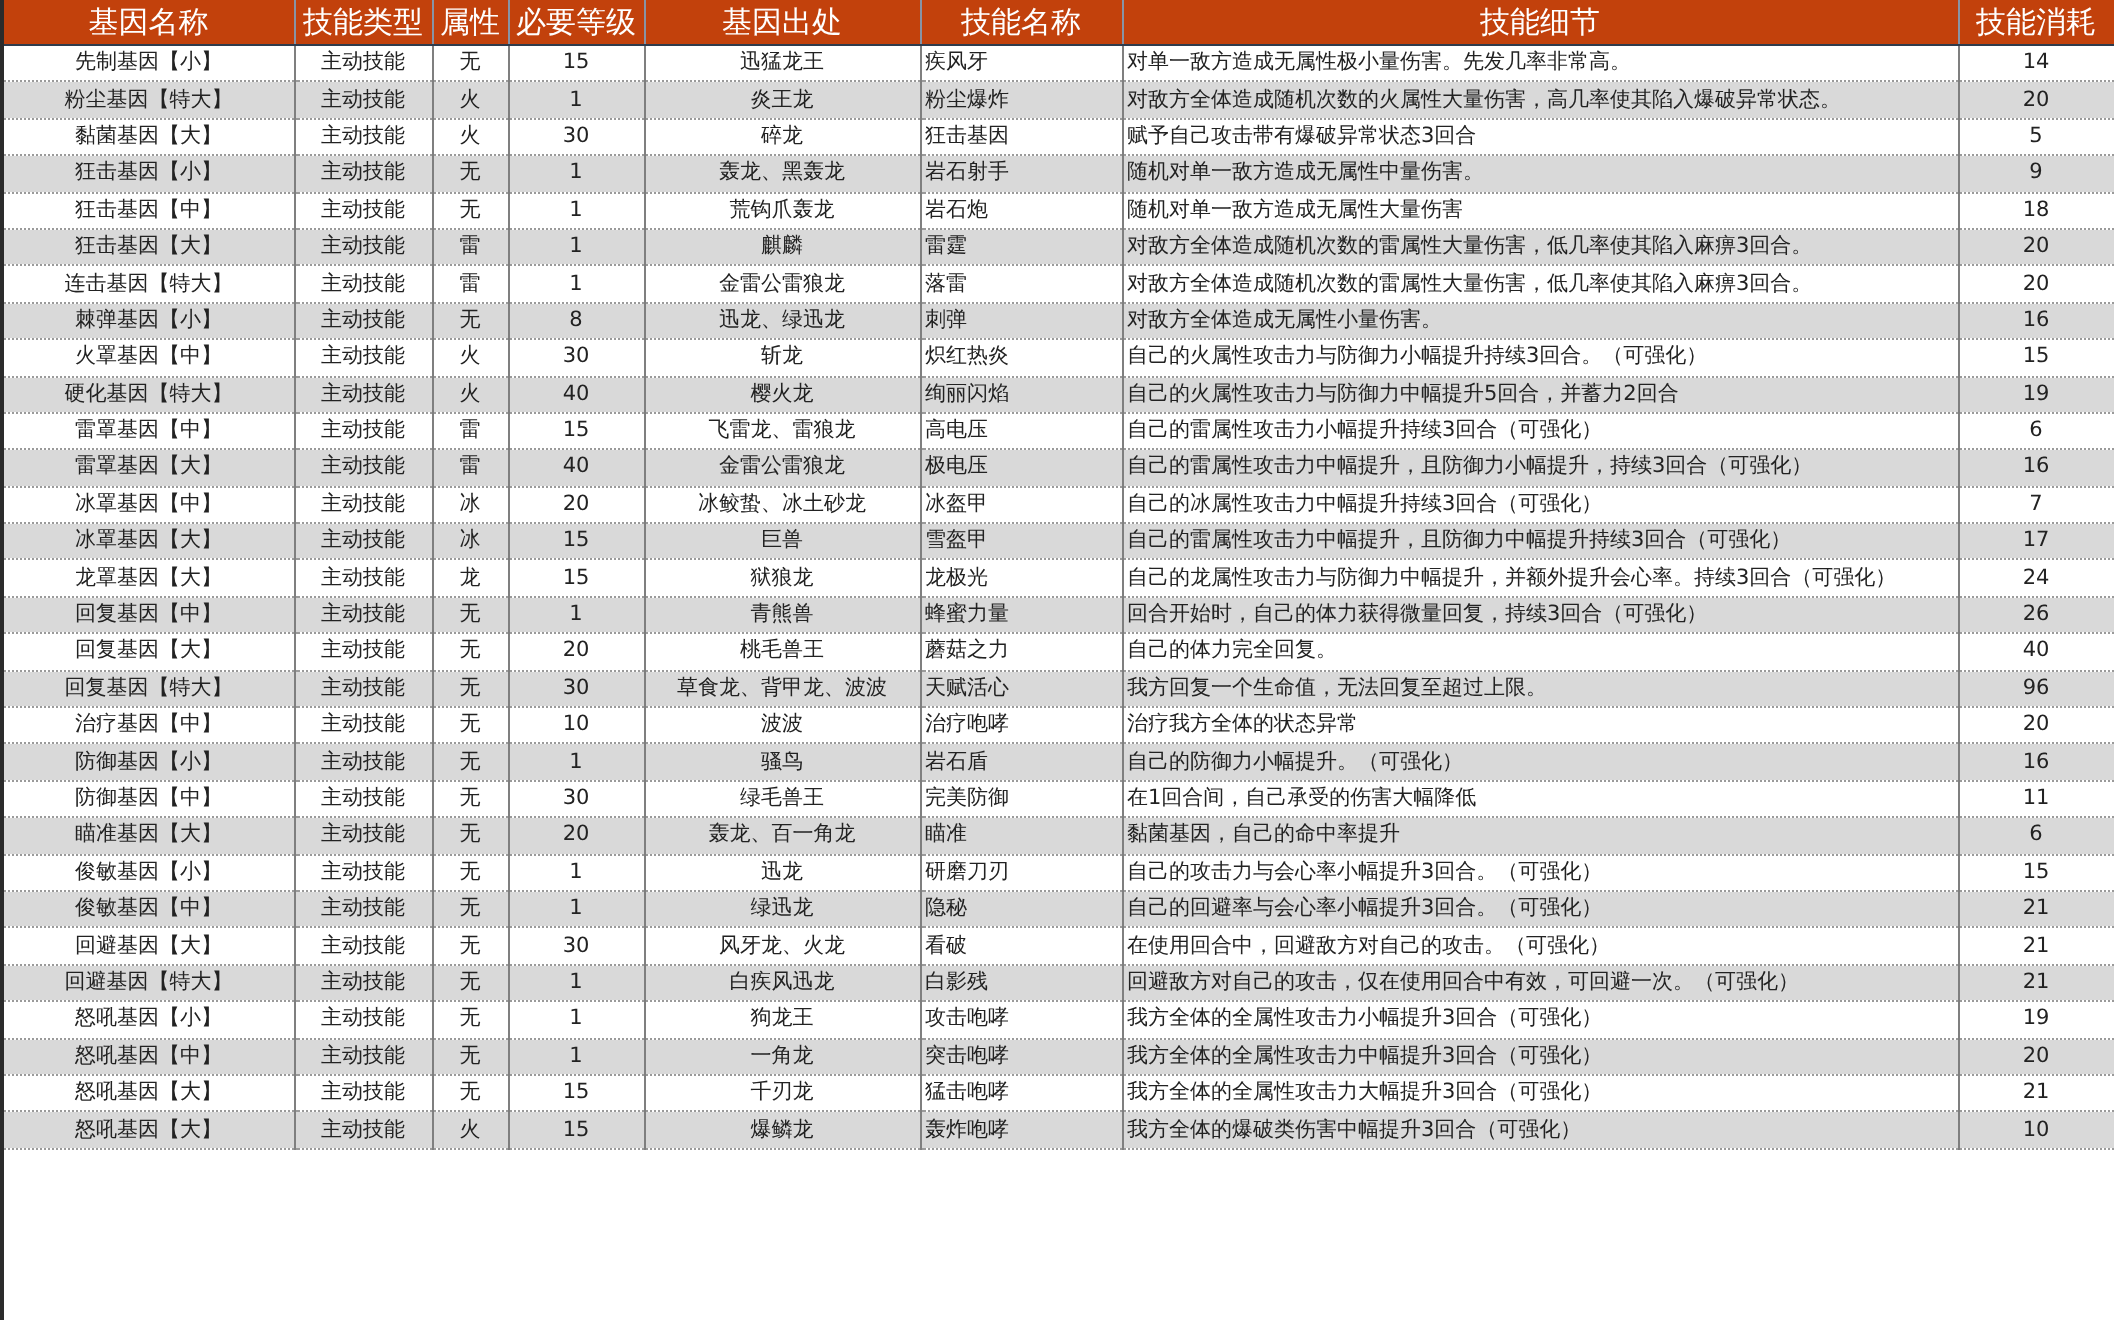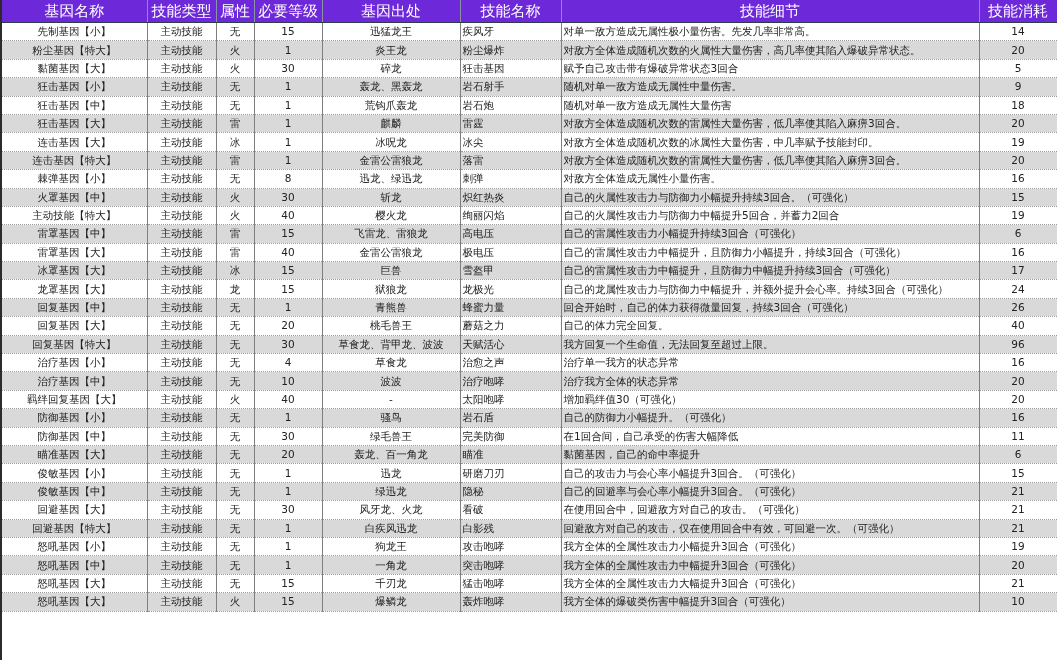--- a/index.html
+++ b/index.html
@@ -9,21 +9,21 @@
     border-left: 2px solid #2b2b2b;
     box-sizing: border-box;
     font-family: "DejaVu Sans", "Liberation Sans", sans-serif;
   }
   table {
     border-collapse: collapse;
     table-layout: fixed;
     width: 1055px;
   }
   thead th {
-    background: #6d28d9;
+    background: #c2410c;
     color: #ffffff;
     font-weight: normal;
     font-size: 15px;
     height: 22px;
     padding: 0;
     text-align: center;
     border-right: 1px solid #8894a5;
     border-bottom: 1px solid #2f3b4c;
     white-space: nowrap;
     overflow: hidden;
@@ -134,30 +134,20 @@
           <td class="c">狂击基因【大】</td>
           <td class="c">主动技能</td>
           <td class="c">雷</td>
           <td class="c">1</td>
           <td class="c">麒麟</td>
           <td class="l">雷霆</td>
           <td class="l">对敌方全体造成随机次数的雷属性大量伤害，低几率使其陷入麻痹3回合。</td>
           <td class="c">20</td>
         </tr>
         <tr>
-          <td class="c">连击基因【大】</td>
-          <td class="c">主动技能</td>
-          <td class="c">冰</td>
-          <td class="c">1</td>
-          <td class="c">冰呪龙</td>
-          <td class="l">冰尖</td>
-          <td class="l">对敌方全体造成随机次数的冰属性大量伤害，中几率赋予技能封印。</td>
-          <td class="c">19</td>
-        </tr>
-        <tr>
           <td class="c">连击基因【特大】</td>
           <td class="c">主动技能</td>
           <td class="c">雷</td>
           <td class="c">1</td>
           <td class="c">金雷公雷狼龙</td>
           <td class="l">落雷</td>
           <td class="l">对敌方全体造成随机次数的雷属性大量伤害，低几率使其陷入麻痹3回合。</td>
           <td class="c">20</td>
         </tr>
         <tr>
@@ -174,21 +164,21 @@
           <td class="c">火罩基因【中】</td>
           <td class="c">主动技能</td>
           <td class="c">火</td>
           <td class="c">30</td>
           <td class="c">斩龙</td>
           <td class="l">炽红热炎</td>
           <td class="l">自己的火属性攻击力与防御力小幅提升持续3回合。（可强化）</td>
           <td class="c">15</td>
         </tr>
         <tr>
-          <td class="c">主动技能【特大】</td>
+          <td class="c">硬化基因【特大】</td>
           <td class="c">主动技能</td>
           <td class="c">火</td>
           <td class="c">40</td>
           <td class="c">樱火龙</td>
           <td class="l">绚丽闪焰</td>
           <td class="l">自己的火属性攻击力与防御力中幅提升5回合，并蓄力2回合</td>
           <td class="c">19</td>
         </tr>
         <tr>
           <td class="c">雷罩基因【中】</td>
@@ -204,20 +194,30 @@
           <td class="c">雷罩基因【大】</td>
           <td class="c">主动技能</td>
           <td class="c">雷</td>
           <td class="c">40</td>
           <td class="c">金雷公雷狼龙</td>
           <td class="l">极电压</td>
           <td class="l">自己的雷属性攻击力中幅提升，且防御力小幅提升，持续3回合（可强化）</td>
           <td class="c">16</td>
         </tr>
         <tr>
+          <td class="c">冰罩基因【中】</td>
+          <td class="c">主动技能</td>
+          <td class="c">冰</td>
+          <td class="c">20</td>
+          <td class="c">冰鲛蛰、冰土砂龙</td>
+          <td class="l">冰盔甲</td>
+          <td class="l">自己的冰属性攻击力中幅提升持续3回合（可强化）</td>
+          <td class="c">7</td>
+        </tr>
+        <tr>
           <td class="c">冰罩基因【大】</td>
           <td class="c">主动技能</td>
           <td class="c">冰</td>
           <td class="c">15</td>
           <td class="c">巨兽</td>
           <td class="l">雪盔甲</td>
           <td class="l">自己的雷属性攻击力中幅提升，且防御力中幅提升持续3回合（可强化）</td>
           <td class="c">17</td>
         </tr>
         <tr>
@@ -254,47 +254,27 @@
           <td class="c">回复基因【特大】</td>
           <td class="c">主动技能</td>
           <td class="c">无</td>
           <td class="c">30</td>
           <td class="c">草食龙、背甲龙、波波</td>
           <td class="l">天赋活心</td>
           <td class="l">我方回复一个生命值，无法回复至超过上限。</td>
           <td class="c">96</td>
         </tr>
         <tr>
-          <td class="c">治疗基因【小】</td>
-          <td class="c">主动技能</td>
-          <td class="c">无</td>
-          <td class="c">4</td>
-          <td class="c">草食龙</td>
-          <td class="l">治愈之声</td>
-          <td class="l">治疗单一我方的状态异常</td>
-          <td class="c">16</td>
-        </tr>
-        <tr>
           <td class="c">治疗基因【中】</td>
           <td class="c">主动技能</td>
           <td class="c">无</td>
           <td class="c">10</td>
           <td class="c">波波</td>
           <td class="l">治疗咆哮</td>
           <td class="l">治疗我方全体的状态异常</td>
-          <td class="c">20</td>
-        </tr>
-        <tr>
-          <td class="c">羁绊回复基因【大】</td>
-          <td class="c">主动技能</td>
-          <td class="c">火</td>
-          <td class="c">40</td>
-          <td class="c">-</td>
-          <td class="l">太阳咆哮</td>
-          <td class="l">增加羁绊值30（可强化）</td>
           <td class="c">20</td>
         </tr>
         <tr>
           <td class="c">防御基因【小】</td>
           <td class="c">主动技能</td>
           <td class="c">无</td>
           <td class="c">1</td>
           <td class="c">骚鸟</td>
           <td class="l">岩石盾</td>
           <td class="l">自己的防御力小幅提升。（可强化）</td>

